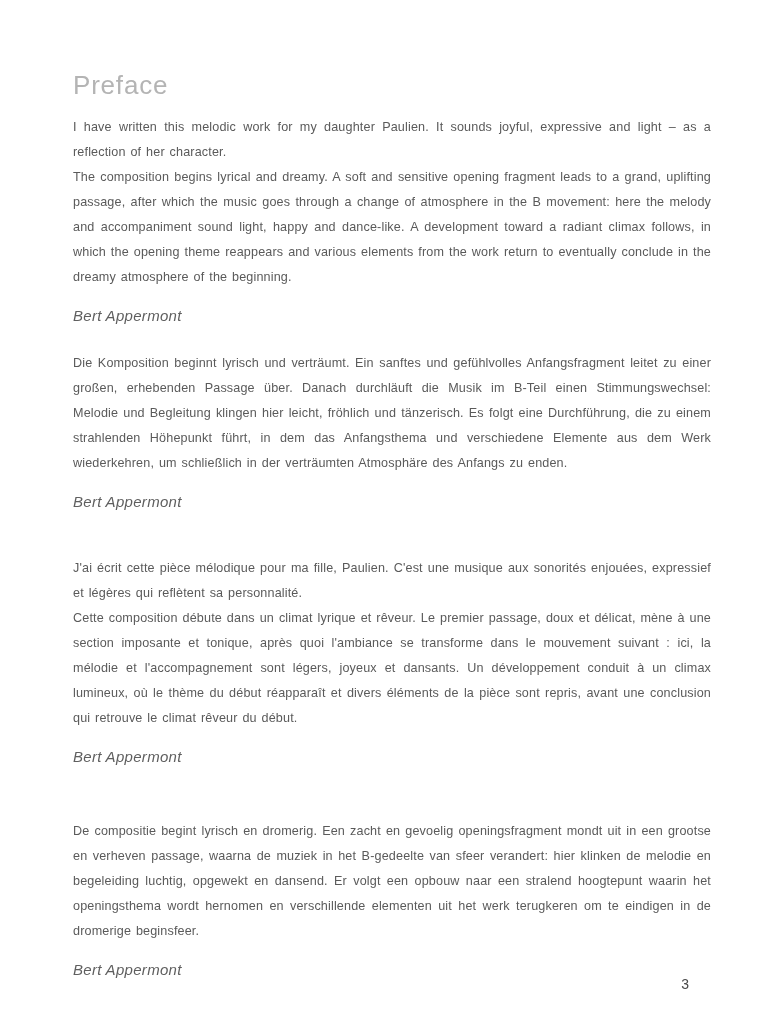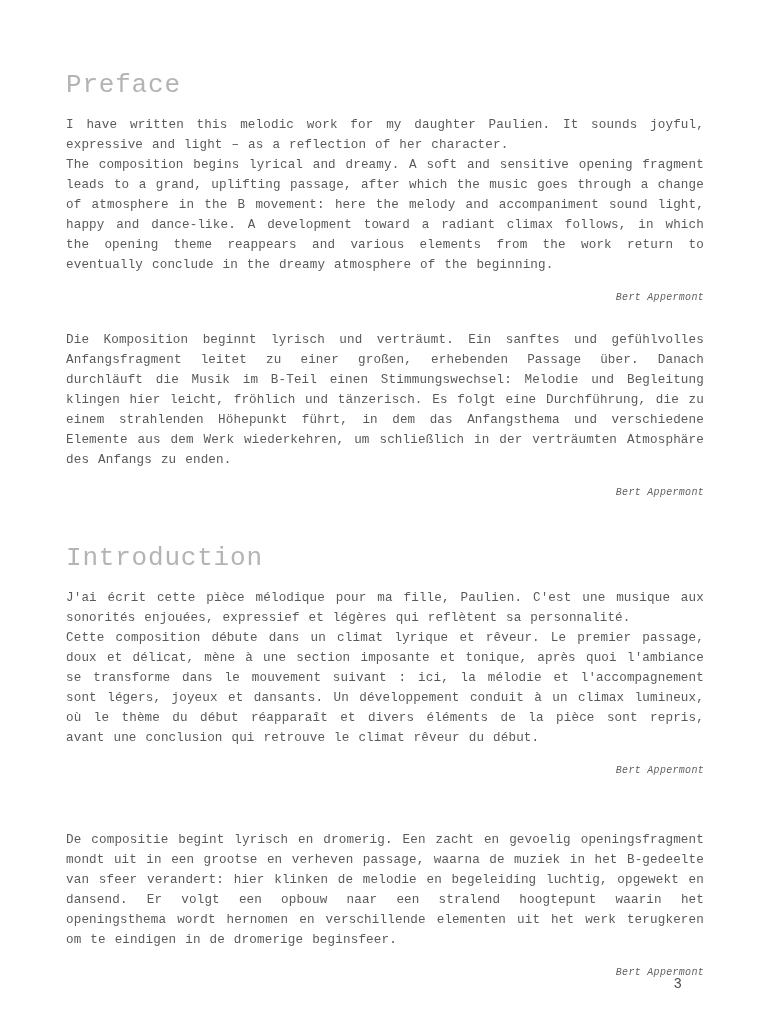--- a/index.html
+++ b/index.html
@@ -5,22 +5,23 @@
   html, body {
     margin: 0;
     padding: 0;
     background: #ffffff;
   }
   .page {
     position: relative;
     width: 748px;
     height: 1024px;
     background: #ffffff;
-    font-family: Liberation Mono, monospace;
+    font-family: Liberation Sans, sans-serif;
     overflow: hidden;
+    margin-left: 7px;
   }
   .content {
     position: absolute;
     top: 71px;
     left: 66px;
     width: 638px;
   }
   .lang-section { margin: 0; }
   .s-de { margin-top: 27px; }
   .s-fr { margin-top: 46px; }
@@ -29,33 +30,33 @@
     margin: 0 0 14px 0;
     font-size: 26px;
     font-weight: 300;
     color: #b4b4b4;
     letter-spacing: 0.8px;
     line-height: 1.15;
   }
   .body-text {
     margin: 0;
     font-size: 12.6px;
-    line-height: 20px;
+    line-height: 25px;
     color: #5a5a5a;
     text-align: justify;
     letter-spacing: 0.15px;
     word-spacing: 1.2px;
     font-weight: 300;
   }
   .signature {
     margin: 17px 0 0 0;
-    font-size: 10px;
+    font-size: 15px;
     font-style: italic;
     color: #5f5f5f;
-    text-align: right;
+    text-align: left;
     letter-spacing: 0.3px;
     font-weight: 300;
   }
   .page-number {
     position: absolute;
     right: 66px;
     bottom: 32px;
     font-size: 14px;
     color: #4a4a4a;
     font-weight: 300;
@@ -73,21 +74,20 @@
       <p class="body-text">The composition begins lyrical and dreamy. A soft and sensitive opening fragment leads to a grand, uplifting passage, after which the music goes through a change of atmosphere in the B movement: here the melody and accompaniment sound light, happy and dance-like. A development toward a radiant climax follows, in which the opening theme reappears and various elements from the work return to eventually conclude in the dreamy atmosphere of the beginning.</p>
       <p class="signature">Bert Appermont</p>
     </section>
 
     <section class="lang-section s-de">
       <p class="body-text">Die Komposition beginnt lyrisch und verträumt. Ein sanftes und gefühlvolles Anfangsfragment leitet zu einer großen, erhebenden Passage über. Danach durchläuft die Musik im B-Teil einen Stimmungswechsel: Melodie und Begleitung klingen hier leicht, fröhlich und tänzerisch. Es folgt eine Durchführung, die zu einem strahlenden Höhepunkt führt, in dem das Anfangsthema und verschiedene Elemente aus dem Werk wiederkehren, um schließlich in der verträumten Atmosphäre des Anfangs zu enden.</p>
       <p class="signature">Bert Appermont</p>
     </section>
 
     <section class="lang-section s-fr">
-      <h2 class="heading">Introduction</h2>
       <p class="body-text">J'ai écrit cette pièce mélodique pour ma fille, Paulien. C'est une musique aux sonorités enjouées, expressief et légères qui reflètent sa personnalité.</p>
       <p class="body-text">Cette composition débute dans un climat lyrique et rêveur. Le premier passage, doux et délicat, mène à une section imposante et tonique, après quoi l'ambiance se transforme dans le mouvement suivant : ici, la mélodie et l'accompagnement sont légers, joyeux et dansants. Un développement conduit à un climax lumineux, où le thème du début réapparaît et divers éléments de la pièce sont repris, avant une conclusion qui retrouve le climat rêveur du début.</p>
       <p class="signature">Bert Appermont</p>
     </section>
 
     <section class="lang-section s-nl">
       <p class="body-text">De compositie begint lyrisch en dromerig. Een zacht en gevoelig openingsfragment mondt uit in een grootse en verheven passage, waarna de muziek in het B-gedeelte van sfeer verandert: hier klinken de melodie en begeleiding luchtig, opgewekt en dansend. Er volgt een opbouw naar een stralend hoogtepunt waarin het openingsthema wordt hernomen en verschillende elementen uit het werk terugkeren om te eindigen in de dromerige beginsfeer.</p>
       <p class="signature">Bert Appermont</p>
     </section>
 

